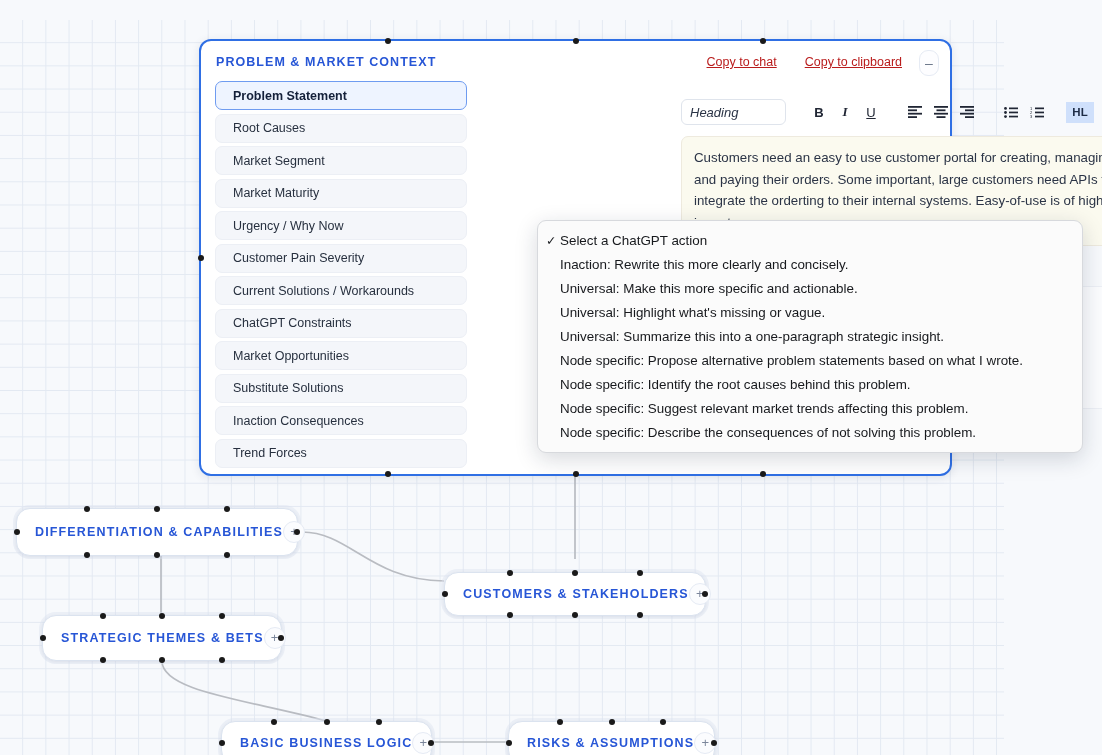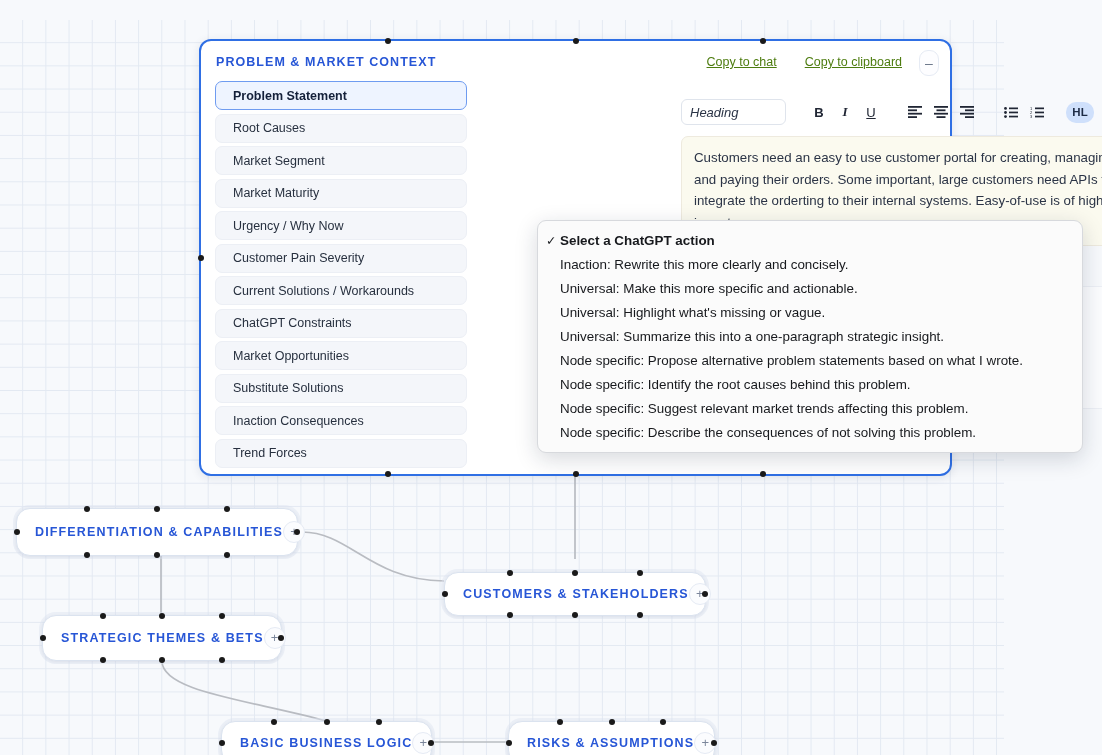--- a/index.html
+++ b/index.html
@@ -91,21 +91,21 @@
     letter-spacing: 1.05px;
     color: #2756d6;
     text-transform: uppercase;
   }
   .panel-links {
     position: absolute; right: 48px; top: 14px;
     display: flex; gap: 28px;
   }
   .panel-links a {
     font-size: 12.5px;
-    color: #4d7c0f;
+    color: #b91c1c;
     text-decoration: underline;
     cursor: pointer;
   }
   .minimize-btn {
     position: absolute; right: 11px; top: 9px;
     width: 20px; height: 26px;
     border: 1px solid #e6ebf4;
     border-radius: 9px;
     background: #fdfdff;
     color: #6f7a8d;
@@ -162,21 +162,21 @@
     border-radius: 4px; cursor: pointer;
   }
   .tb-btn.bold  { font-weight: bold; }
   .tb-btn.ital  { font-style: italic; font-family: "Liberation Serif", serif; font-weight:bold; }
   .tb-btn.under { text-decoration: underline; }
   .hl-btn {
     width: 28px; height: 21px;
     background: #cfe0fb;
     color: #1d2b45;
     font-size: 11.5px; font-weight: bold;
-    border-radius: 10px; border: none;
+    border-radius: 0; border: none;
     display: flex; align-items: center; justify-content: center;
     margin-left: 18px; cursor: pointer;
   }
 
   .content-box {
     margin-top: 11px;
     background: #fbfaef;
     border: 1px solid #eeeade;
     border-radius: 7px;
     padding: 10px 12px 12px;
@@ -218,21 +218,21 @@
   .dd-item {
     height: 24px;
     display: flex; align-items: center;
     padding-left: 8px;
     font-size: 13.4px;
     color: #17191d;
     cursor: pointer;
     white-space: nowrap;
   }
   .dd-item .check { width: 14px; font-size: 12.5px; color: #17191d; flex: none; }
-  .dd-item.selected .dd-text { font-weight: bold; }
+  .dd-item.selected .dd-text { font-weight: normal; }
 </style>
 </head>
 <body>
 
 <div id="canvas">
 
   <svg id="edges">
     <path d="M 302 512 C 350 512, 370 560, 444 561" fill="none" stroke="#b9bcc2" stroke-width="1.7"></path>
     <path d="M 161 536 C 161 560, 161 572, 161 595" fill="none" stroke="#b9bcc2" stroke-width="1.7"></path>
     <path d="M 162 641 C 162 672, 250 680, 326 701" fill="none" stroke="#b9bcc2" stroke-width="1.7"></path>

